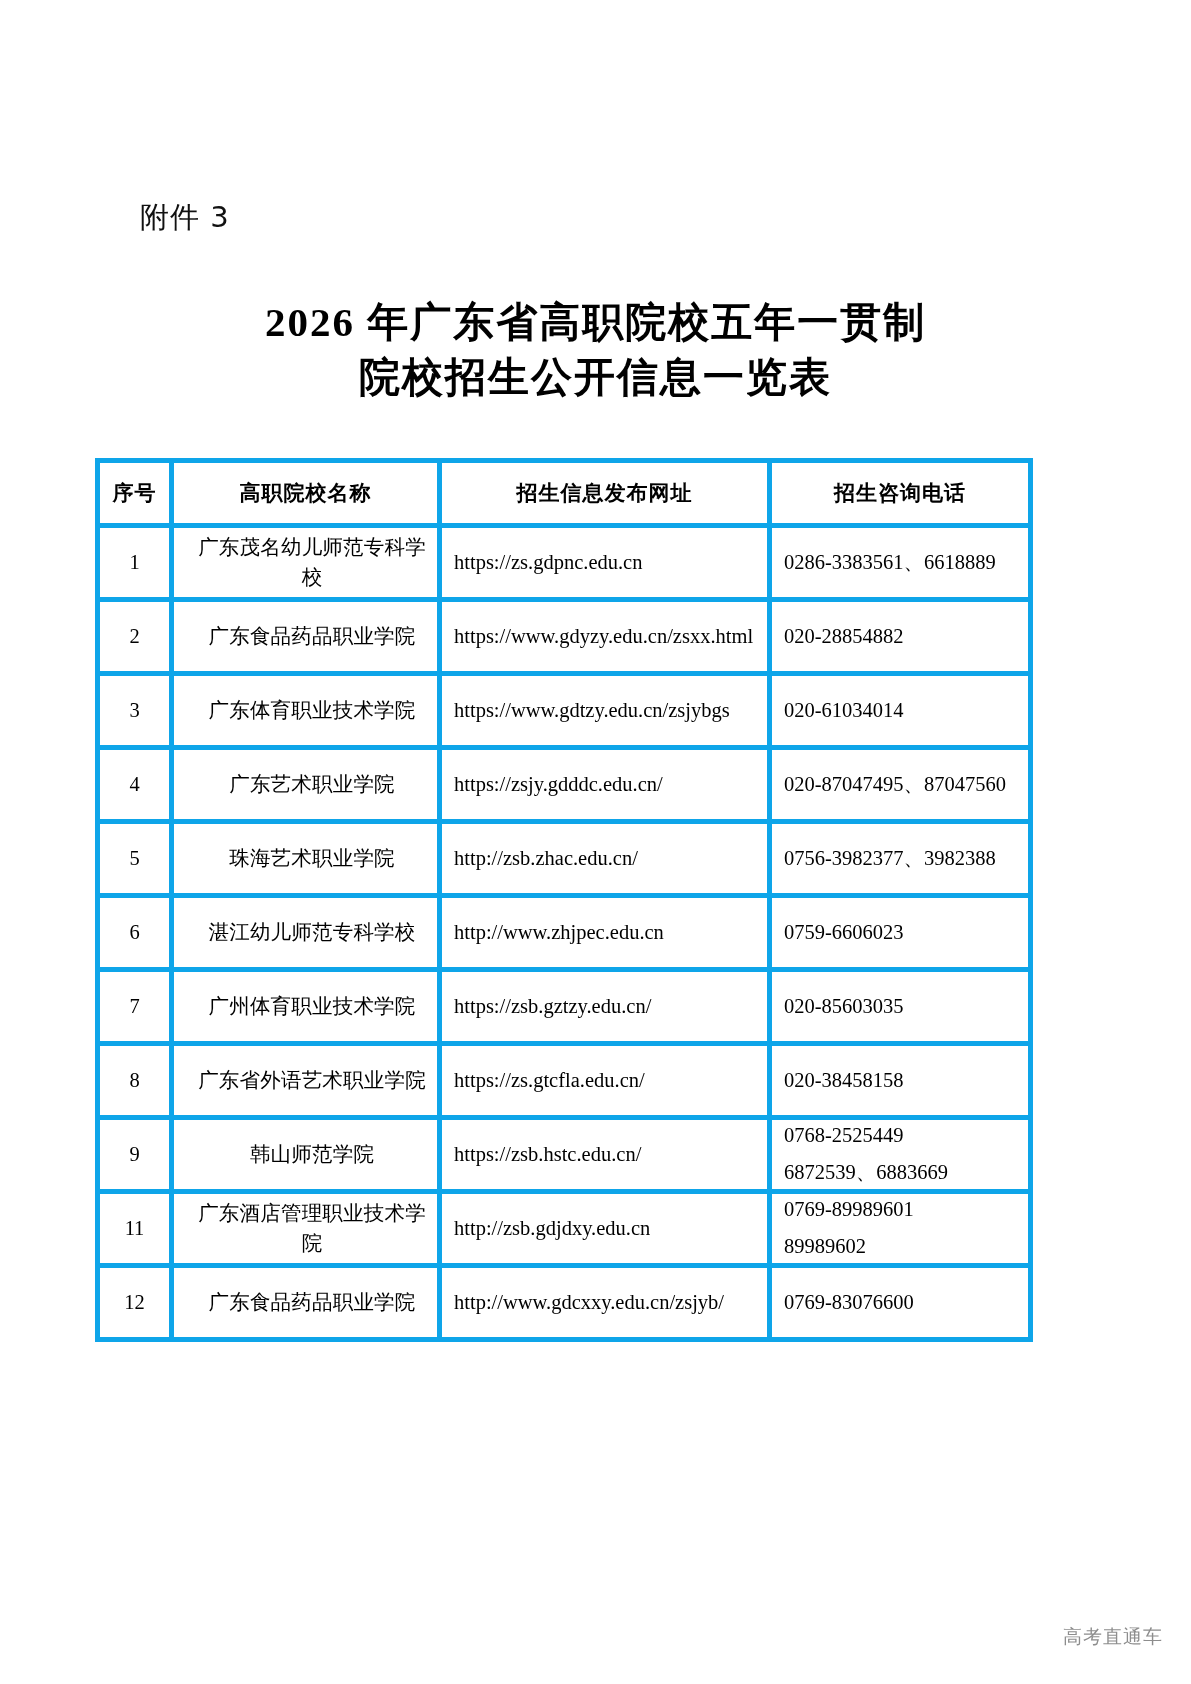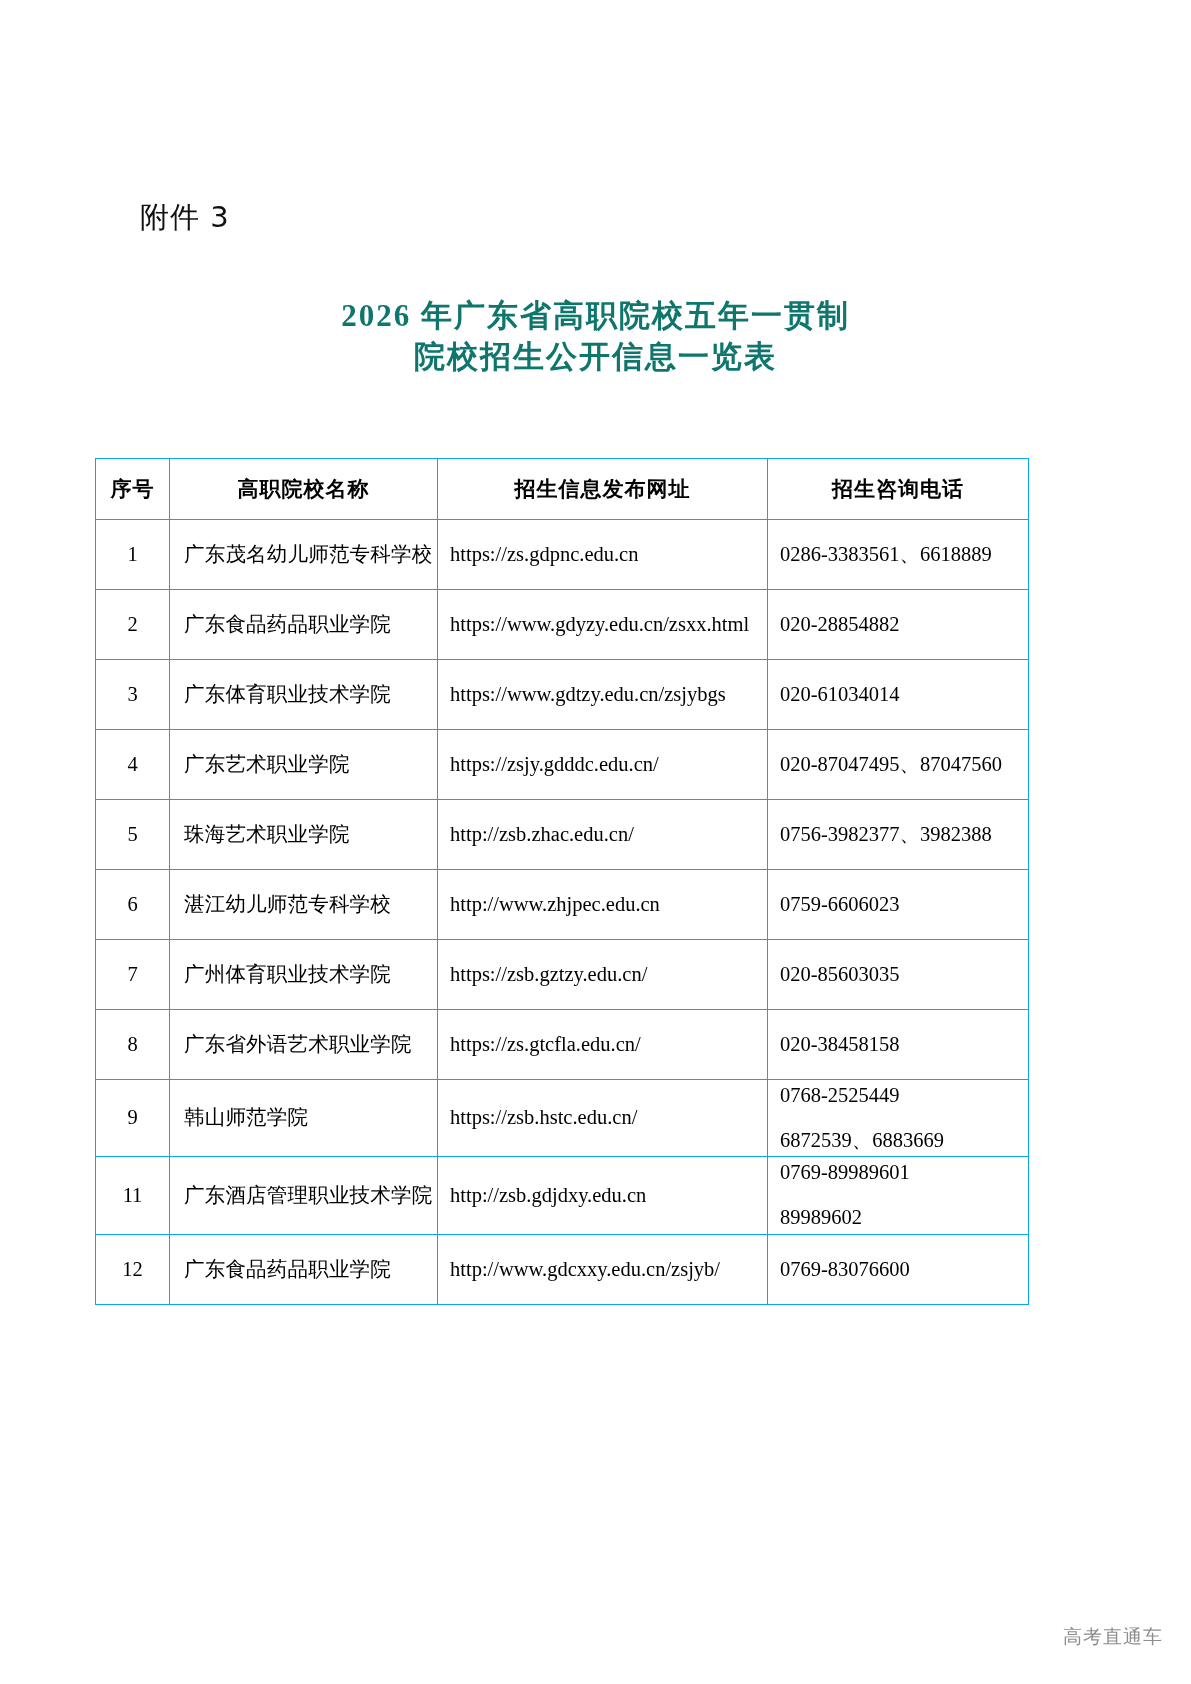--- a/index.html
+++ b/index.html
@@ -38,24 +38,24 @@
 
   
   .doc-title {
     position: absolute;
     left: 0;
     top: 295px;
     width: 1191px;
     text-align: center;
     font-family: "Liberation Serif", "DejaVu Serif", serif;
     font-weight: bold;
-    font-size: 31px;
+    font-size: 41px;
     line-height: 1.33;
     letter-spacing: 2px;
-    color: #0f766e;
+    color: #000000;
   }
   .doc-title .line { display: block; }
 
   
   .table-wrap {
     position: absolute;
     left: 95px;
     top: 458px;
     width: 933px;
   }
@@ -64,21 +64,21 @@
     width: 933px;
     table-layout: fixed;
   }
   table.info-table col.c-idx   { width: 74px; }
   table.info-table col.c-name  { width: 268px; }
   table.info-table col.c-url   { width: 330px; }
   table.info-table col.c-tel   { width: 261px; }
 
   table.info-table th,
   table.info-table td {
-    border: 1px solid #0ea5e9;
+    border: 5px solid #0ea5e9;
     font-weight: normal;
     vertical-align: middle;
     color: #000000;
   }
   table.info-table thead th {
     height: 58px;
     text-align: center;
     font-family: "DejaVu Sans", "Liberation Sans", sans-serif;
     font-size: 21px;
     font-weight: 600;
@@ -92,34 +92,35 @@
   td.cell-idx {
     text-align: center;
     font-family: "Liberation Serif", "DejaVu Serif", serif;
     font-size: 21px;
   }
   td.cell-name {
     padding-left: 14px;
     font-family: "DejaVu Sans", "Liberation Sans", sans-serif;
     font-size: 20px;
     letter-spacing: 0.2px;
+    text-align: center;
   }
   td.cell-url {
     padding-left: 12px;
     font-family: "Liberation Serif", "DejaVu Serif", serif;
     font-size: 20px;
     word-break: break-all;
   }
   td.cell-tel {
     padding-left: 12px;
     font-family: "Liberation Serif", "DejaVu Serif", serif;
     font-size: 20px;
   }
   td.cell-tel .tel-line { display: block; }
-  td.cell-tel .tel-line + .tel-line { margin-top: 15px; }
+  td.cell-tel .tel-line + .tel-line { margin-top: 7px; }
   tr.tall td { height: 92px; }
 
   
   .watermark {
     position: absolute;
     right: 28px;
     bottom: 34px;
     font-family: Liberation Sans, sans-serif;
     font-size: 19px;
     color: #8d8d8d;

